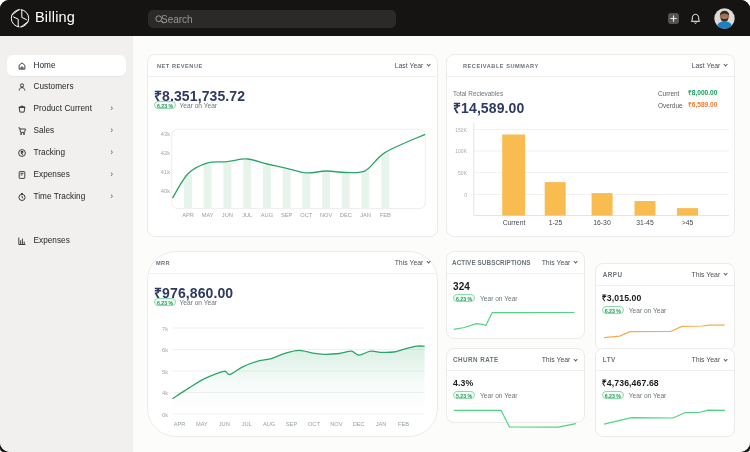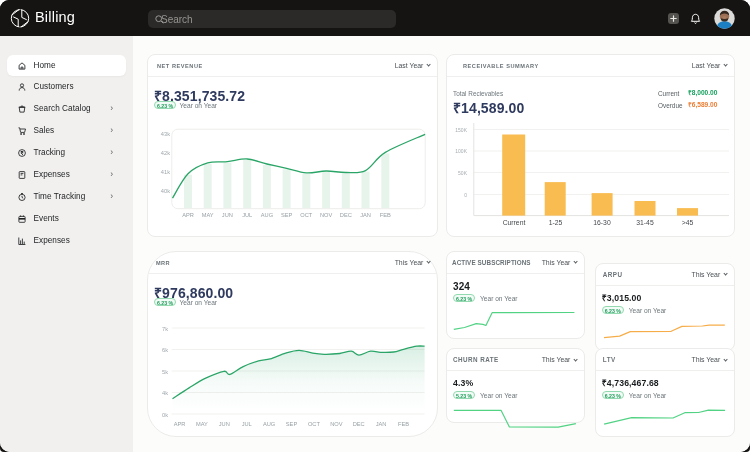--- a/index.html
+++ b/index.html
@@ -93,21 +93,21 @@
               <path d="M1.2 7.6 C1.2 5.6 2.4 4.6 4 4.6 C5.6 4.6 6.8 5.6 6.8 7.6"></path>
             </svg>
         <span class="lb">Customers</span>
       </div>
       <div class="nav-item" style="top:62.3px">
         <svg class="ic" width="8" height="8" viewBox="0 0 8 8" fill="none" stroke="#1f2123" stroke-width=".85" stroke-linejoin="round">
               <path d="M1.2 2.2 L1.9 7.1 L6.1 7.1 L6.8 2.2 Z"></path>
               <path d="M.8 2.2 L7.2 2.2"></path>
               <path d="M2.7 2.2 C2.7 .5 5.3 .5 5.3 2.2"></path>
             </svg>
-        <span class="lb">Search Catalog</span>
+        <span class="lb">Product Current</span>
             <span class="chev">›</span>
       </div>
       <div class="nav-item" style="top:84.2px">
         <svg class="ic" width="8" height="8" viewBox="0 0 8 8" fill="none" stroke="#1f2123" stroke-width=".85" stroke-linejoin="round">
               <path d="M.5 .8 L1.6 .8 L2.6 5.4 L6.6 5.4 L7.5 2 L2 2"></path>
               <circle cx="3.1" cy="7" r=".6"></circle>
               <circle cx="6" cy="7" r=".6"></circle>
             </svg>
         <span class="lb">Sales</span>
             <span class="chev">›</span>
@@ -128,28 +128,20 @@
         <span class="lb">Expenses</span>
             <span class="chev">›</span>
       </div>
       <div class="nav-item" style="top:149.9px">
         <svg class="ic" width="8" height="8" viewBox="0 0 8 8" fill="none" stroke="#1f2123" stroke-width=".85">
               <circle cx="4" cy="4.4" r="3.1"></circle>
               <path d="M4 2.8 L4 4.4 L5.2 5.2 M3 .5 L5 .5"></path>
             </svg>
         <span class="lb">Time Tracking</span>
             <span class="chev">›</span>
-      </div>
-      <div class="nav-item" style="top:171.8px">
-        <svg class="ic" width="8" height="8" viewBox="0 0 8 8" fill="none" stroke="#1f2123" stroke-width=".85">
-              <rect x=".9" y="1.4" width="6.2" height="5.9" rx=".7"></rect>
-              <rect x=".9" y="3" width="6.2" height="1.6" fill="#1f2123" stroke="none"></rect>
-              <path d="M2.6 .4 L2.6 1.8 M5.4 .4 L5.4 1.8"></path>
-            </svg>
-        <span class="lb">Events</span>
       </div>
       <div class="nav-item" style="top:193.7px">
         <svg class="ic" width="8" height="8" viewBox="0 0 8 8" fill="none" stroke="#1f2123" stroke-width=".85">
               <path d="M.8 .5 L.8 7.5 L7.4 7.5"></path>
               <path d="M2.6 7 L2.6 3.4 M4.4 7 L4.4 1.6 M6.2 7 L6.2 4.6"></path>
             </svg>
         <span class="lb">Expenses</span>
       </div>
     </div>
     <div class="main">

